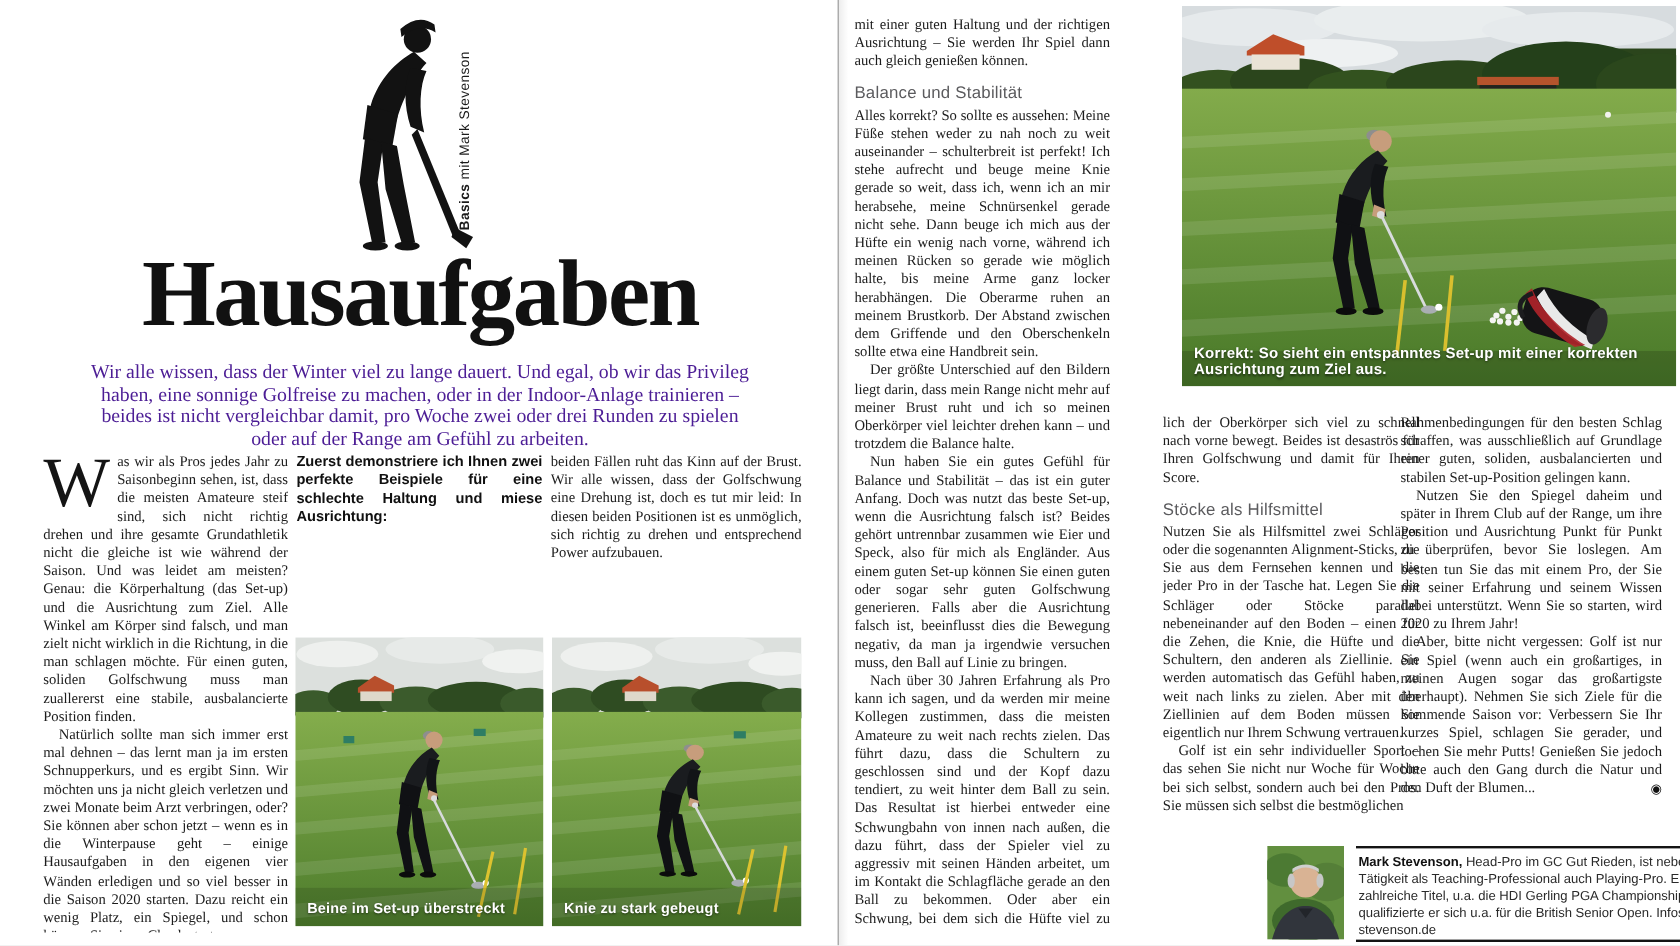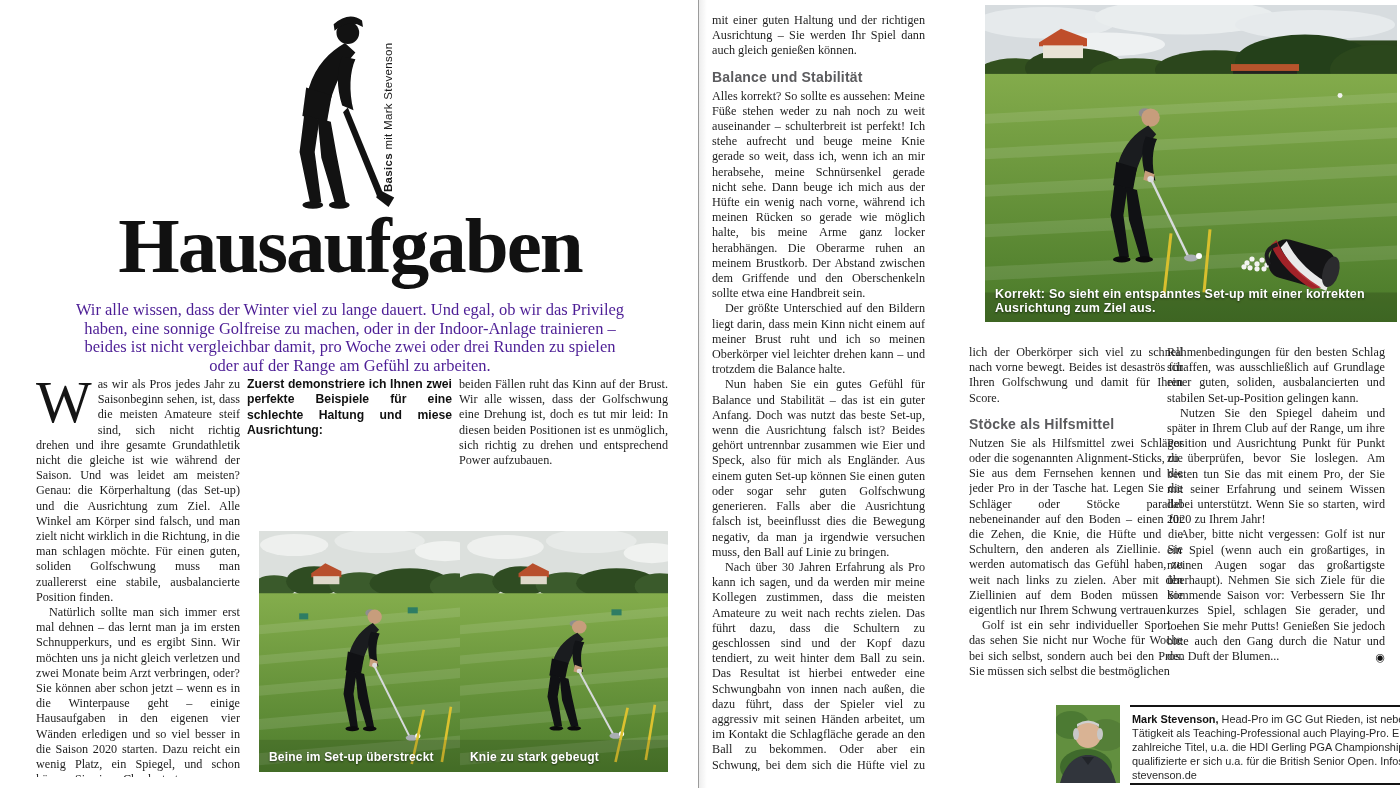--- a/index.html
+++ b/index.html
@@ -24,34 +24,34 @@
   .col{position:absolute;overflow:hidden;}
   .col-l1{left:36px;top:377px;width:204px;height:400px;}
   .col-l2{left:247px;top:377px;width:205px;height:152px;}
   .col-l3{left:459px;top:377px;width:209px;height:152px;}
   .col-r1{left:712px;top:13px;width:213px;height:758px;}
   .col-r2{left:941px;top:345px;width:214px;height:352px;margin-left:28px;}
   .col-r3{left:1167px;top:345px;width:218px;height:352px;}
 
   .body-p{font-size:12.2px;line-height:15.2px;text-align:justify;margin:0;color:#1c1c1c;}
   .indent{text-indent:13px;}
-  .subhead{font-family:"Liberation Sans",sans-serif;font-size:14px;font-weight:bold;
+  .subhead{font-family:"Liberation Sans",sans-serif;font-size:14px;font-weight:normal;
            color:#5b5b5e;letter-spacing:.2px;margin:10px 0 4px 0;}
   .lead-bold{font-family:"Liberation Sans",sans-serif;font-weight:bold;font-size:12.2px;
              line-height:15.4px;text-align:justify;color:#101010;margin:0 0 1px 0;}
   .dropcap{float:left;font-size:59px;line-height:45px;padding:3px 6px 0 0;font-weight:normal;color:#141414;}
   .endwrap{position:relative;}
   .endmark{position:absolute;right:0;bottom:1px;font-size:11px;line-height:11px;color:#111;
            font-family:"DejaVu Sans",sans-serif;}
 
   
   figure{margin:0;padding:0;}
   .photo{position:absolute;overflow:hidden;}
   .photo svg{display:block;width:100%;height:100%;}
-  .photo-l1{left:259px;top:531px;width:207px;height:241px;}
+  .photo-l1{left:246px;top:531px;width:207px;height:241px;}
   .photo-l2{left:460px;top:531px;width:208px;height:241px;}
   .photo-r {left:985px;top:5px;width:412px;height:317px;}
   .photo-caption{position:absolute;left:10px;bottom:8px;
       font-family:"Liberation Sans",sans-serif;font-weight:bold;font-size:12px;color:#fff;
       text-shadow:0 1px 2px rgba(0,0,0,.55);letter-spacing:.2px;}
   .photo-r .photo-caption{font-size:12.5px;bottom:7px;}
 
   
   .bio{position:absolute;left:1008px;top:705px;width:407px;height:80px;display:flex;gap:10px;margin-left:48px;}
   .bio-photo{width:64px;height:78px;flex:0 0 64px;}
@@ -208,21 +208,21 @@
 
   <div class="fold"></div>
   <div class="fold-shade"></div>
 
   <div>
 
     <div class="col col-r1">
       <p class="body-p">mit einer guten Haltung und der richtigen Ausrichtung – Sie werden Ihr Spiel dann auch gleich genießen können.</p>
       <h3 class="subhead">Balance und Stabilität</h3>
       <p class="body-p">Alles korrekt? So sollte es aussehen: Meine Füße stehen weder zu nah noch zu weit auseinander – schulterbreit ist perfekt! Ich stehe aufrecht und beuge meine Knie gerade so weit, dass ich, wenn ich an mir herabsehe, meine Schnürsenkel gerade nicht sehe. Dann beuge ich mich aus der Hüfte ein wenig nach vorne, während ich meinen Rücken so gerade wie möglich halte, bis meine Arme ganz locker herabhängen. Die Oberarme ruhen an meinem Brustkorb. Der Abstand zwischen dem Griffende und den Oberschenkeln sollte etwa eine Handbreit sein.</p>
-      <p class="body-p indent">Der größte Unterschied auf den Bildern liegt darin, dass mein Kinn nicht einem auf meiner Brust ruht und ich so meinen Oberkörper viel leichter drehen kann – und trotzdem die Balance halte.</p>
+      <p class="body-p indent">Der größte Unterschied auf den Bildern liegt darin, dass mein Range nicht mehr auf meiner Brust ruht und ich so meinen Oberkörper viel leichter drehen kann – und trotzdem die Balance halte.</p>
       <p class="body-p indent">Nun haben Sie ein gutes Gefühl für Balance und Stabilität – das ist ein guter Anfang. Doch was nutzt das beste Set-up, wenn die Ausrichtung falsch ist? Beides gehört untrennbar zusammen wie Eier und Speck, also für mich als Engländer. Aus einem guten Set-up können Sie einen guten oder sogar sehr guten Golfschwung generieren. Falls aber die Ausrichtung falsch ist, beeinflusst dies die Bewegung negativ, da man ja irgendwie versuchen muss, den Ball auf Linie zu bringen.</p>
       <p class="body-p indent">Nach über 30 Jahren Erfahrung als Pro kann ich sagen, und da werden mir meine Kollegen zustimmen, dass die meisten Amateure zu weit nach rechts zielen. Das führt dazu, dass die Schultern zu geschlossen sind und der Kopf dazu tendiert, zu weit hinter dem Ball zu sein. Das Resultat ist hierbei entweder eine Schwungbahn von innen nach außen, die dazu führt, dass der Spieler viel zu aggressiv mit seinen Händen arbeitet, um im Kontakt die Schlagfläche gerade an den Ball zu bekommen. Oder aber ein Schwung, bei dem sich die Hüfte viel zu wenig durch den Ball bewegt und ledig-</p>
     </div>
 
     <figure class="photo photo-r">
       <svg viewBox="0 0 412 322" preserveAspectRatio="none">
         <defs>
             <linearGradient id="gB" x1="0" y1="0" x2="0" y2="1">
           <stop offset="0" stop-color="#83ab4b"></stop>
               <stop offset="1" stop-color="#497929"></stop>

